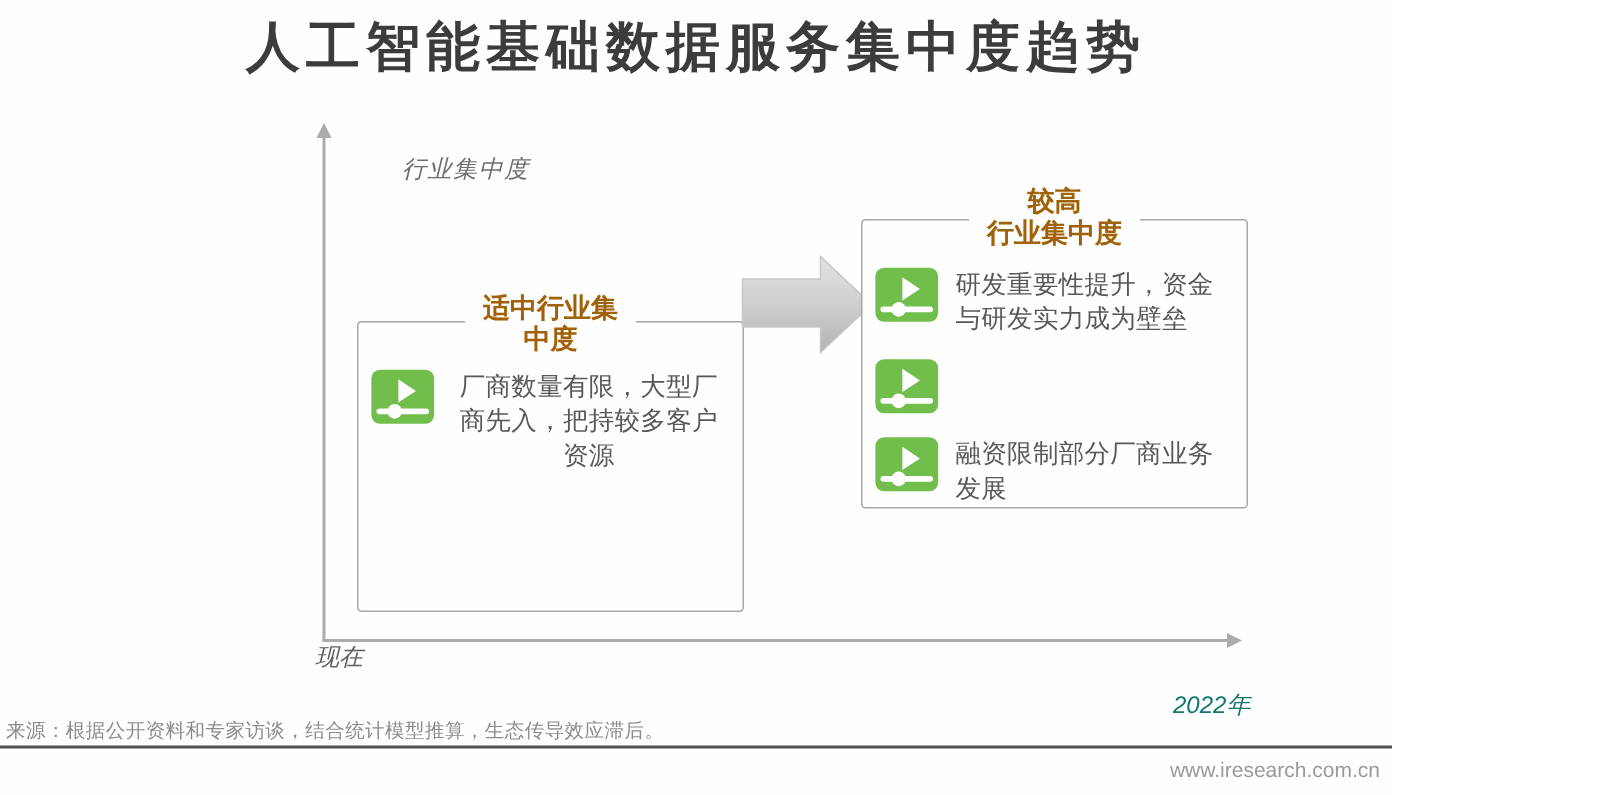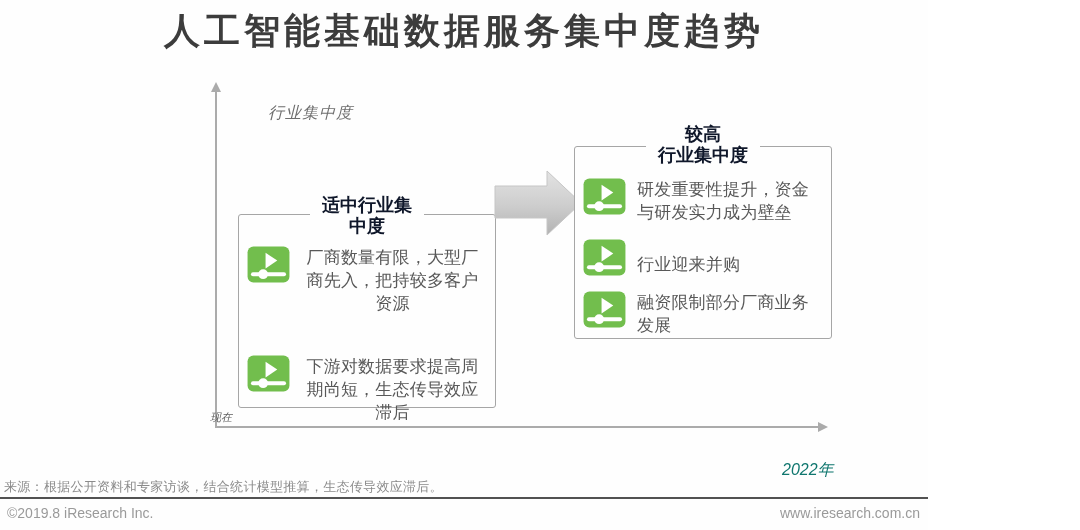--- a/index.html
+++ b/index.html
@@ -55,22 +55,22 @@
   .y-axis-label {
     position: absolute;
     left: 268px; top: 103px;
     font-size: 16px;
     font-style: italic;
     color: #6e6e6e;
     letter-spacing: 1px;
   }
   .x-label-start {
     position: absolute;
-    left: 210px; top: 410px;
-    font-size: 11px;
+    left: 210px; top: 428px;
+    font-size: 16px;
     font-style: italic;
     color: #5f5f5f;
   }
   .x-label-end {
     position: absolute;
     left: 782px; top: 460px;
     font-size: 16px;
     font-style: italic;
     color: #0f766e;
   }
@@ -83,21 +83,21 @@
   }
   .stage-box.left  { left: 238px; top: 214px; width: 258px; height: 194px; }
   .stage-box.right { left: 574px; top: 146px; width: 258px; height: 193px; }
   .stage-title {
     position: absolute;
     left: 50%;
     transform: translateX(-50%);
     background: #fefefe;
     padding: 0 12px;
     text-align: center;
-    color: #0f172a;
+    color: #a16207;
     font-weight: bold;
     font-size: 18px;
     line-height: 21px;
     white-space: nowrap;
   }
   .stage-box.left  .stage-title { top: -20px; }
   .stage-box.right .stage-title { top: -23px; }
   .stage-title span { display: block; }
   .bullets {
     position: absolute;
@@ -184,31 +184,20 @@
       <div class="bullet">
         <span class="icon">
   <svg viewBox="0 0 44 38" xmlns="http://www.w3.org/2000/svg">
     <rect x="0.5" y="0.5" width="43" height="37" rx="6" fill="#72be4d"></rect>
     <polygon points="19,7 31,15 19,23" fill="#ffffff"></polygon>
     <line x1="6" y1="29" x2="38" y2="29" stroke="#ffffff" stroke-width="4" stroke-linecap="round"></line>
     <circle cx="16.5" cy="29" r="5" fill="#ffffff"></circle>
   </svg>
 </span>
         <p>厂商数量有限，大型厂商先入，把持较多客户资源</p>
-      </div>
-      <div class="bullet">
-        <span class="icon">
-  <svg viewBox="0 0 44 38" xmlns="http://www.w3.org/2000/svg">
-    <rect x="0.5" y="0.5" width="43" height="37" rx="6" fill="#72be4d"></rect>
-    <polygon points="19,7 31,15 19,23" fill="#ffffff"></polygon>
-    <line x1="6" y1="29" x2="38" y2="29" stroke="#ffffff" stroke-width="4" stroke-linecap="round"></line>
-    <circle cx="16.5" cy="29" r="5" fill="#ffffff"></circle>
-  </svg>
-</span>
-        <p>下游对数据要求提高周期尚短，生态传导效应滞后</p>
       </div>
     </div>
   </div>
 
   <svg class="big-arrow" viewBox="0 0 92 70" xmlns="http://www.w3.org/2000/svg">
     <defs>
       <linearGradient id="arrowGrad" x1="0" y1="0" x2="0" y2="1">
         <stop offset="0" stop-color="#e3e3e3"></stop>
         <stop offset="0.55" stop-color="#cdcdcd"></stop>
         <stop offset="1" stop-color="#b2b2b2"></stop>
@@ -236,34 +225,32 @@
       </div>
       <div class="bullet single">
         <span class="icon">
   <svg viewBox="0 0 44 38" xmlns="http://www.w3.org/2000/svg">
     <rect x="0.5" y="0.5" width="43" height="37" rx="6" fill="#72be4d"></rect>
     <polygon points="19,7 31,15 19,23" fill="#ffffff"></polygon>
     <line x1="6" y1="29" x2="38" y2="29" stroke="#ffffff" stroke-width="4" stroke-linecap="round"></line>
     <circle cx="16.5" cy="29" r="5" fill="#ffffff"></circle>
   </svg>
 </span>
-        <p>行业迎来并购</p>
       </div>
       <div class="bullet">
         <span class="icon">
   <svg viewBox="0 0 44 38" xmlns="http://www.w3.org/2000/svg">
     <rect x="0.5" y="0.5" width="43" height="37" rx="6" fill="#72be4d"></rect>
     <polygon points="19,7 31,15 19,23" fill="#ffffff"></polygon>
     <line x1="6" y1="29" x2="38" y2="29" stroke="#ffffff" stroke-width="4" stroke-linecap="round"></line>
     <circle cx="16.5" cy="29" r="5" fill="#ffffff"></circle>
   </svg>
 </span>
         <p>融资限制部分厂商业务发展</p>
       </div>
     </div>
   </div>
 
   <div class="source-note">来源：根据公开资料和专家访谈，结合统计模型推算，生态传导效应滞后。</div>
   <div class="footer-divider"></div>
-  <div class="copyright">©2019.8 iResearch Inc.</div>
   <div class="website">www.iresearch.com.cn</div>
 
 </div>
 
 </body></html>

